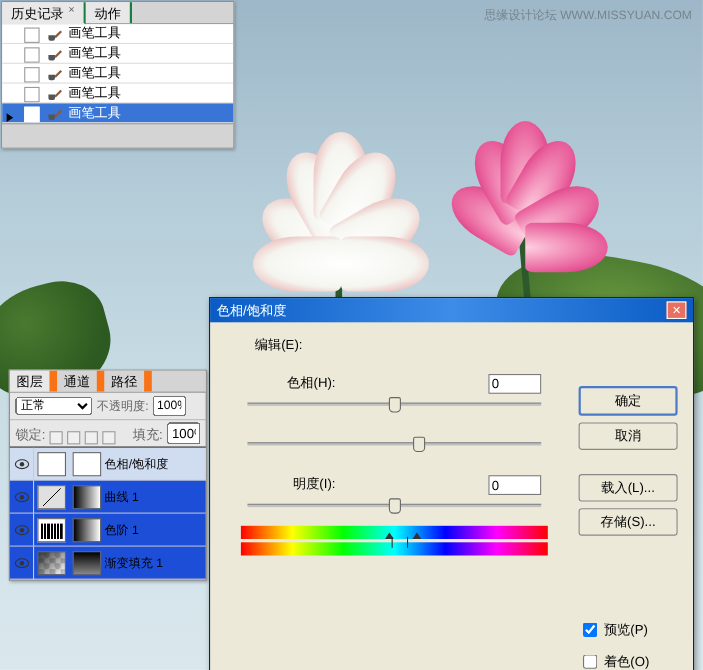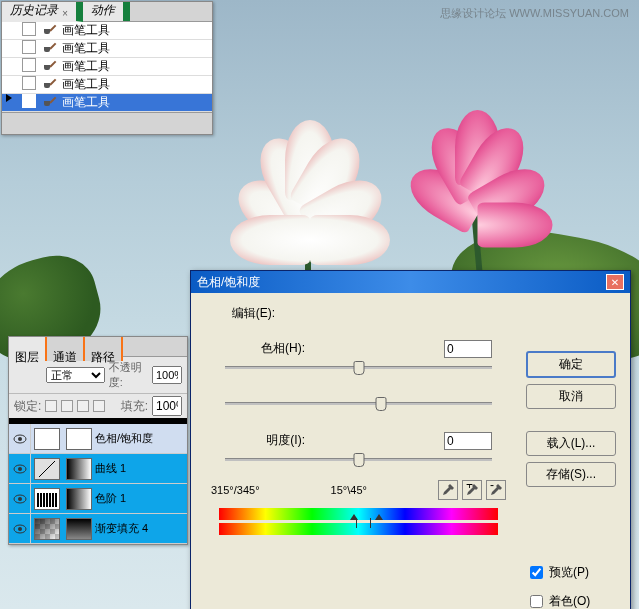--- a/index.html
+++ b/index.html
@@ -26,46 +26,46 @@
 .flower2 .p4 { left: 55px; top: 10px; transform: rotate(30deg); }
 .flower2 .p5 { left: 55px; top: 30px; transform: rotate(60deg); }
 .flower2 .p6 { left: 55px; top: 40px; transform: rotate(90deg); }
 .flower2 .stem { position: absolute; left: 75px; top: 105px; width: 6px; height: 80px; background: #2d5a2d; transform: rotate(-5deg); }
 
 .watermark { position: absolute; top: 6px; right: 10px; color: rgba(80,80,80,0.5); font-size: 11px; }
 
 
 .history-panel { position: absolute; left: 1px; top: 1px; width: 212px; background: #e8e8e8; border: 1px solid #888; box-shadow: 1px 1px 3px rgba(0,0,0,0.3); }
 .history-tabs { display: flex; background: #d4d4d4; border-bottom: 1px solid #999; height: 20px; align-items: stretch; }
-.history-tab { padding: 2px 8px; border-right: 7px solid #15803d; background: #e8e8e8; display: flex; align-items: flex-end; cursor: pointer; font-style: italic; }
+.history-tab { padding: 2px 8px; border-right: 2px solid #15803d; background: #e8e8e8; display: flex; align-items: flex-start; cursor: pointer; }
 .history-tab.active { background: #e8e8e8; border-bottom: 1px solid #e8e8e8; margin-bottom: -1px; }
 .history-tab .x { margin-left: 4px; color: #666; font-size: 10px; }
 .history-body { background: #fff; }
-.history-row { display: flex; align-items: flex-start; height: 18px; border-bottom: 1px solid #ddd; padding-left: 20px; }
+.history-row { display: flex; align-items: flex-end; height: 18px; border-bottom: 1px solid #ddd; padding-left: 20px; }
 .history-row.selected { background: #3875d7; color: #fff; }
 .history-marker { position: absolute; left: 4px; width: 0; height: 0; border-left: 6px solid #000; border-top: 4px solid transparent; border-bottom: 4px solid transparent; }
 .history-row .checkbox { width: 14px; height: 14px; border: 1px solid #999; background: #fff; margin-right: 4px; flex-shrink: 0; }
 .history-row.selected .checkbox { border-color: #fff; }
 .brush-icon { width: 18px; height: 14px; margin-right: 4px; position: relative; flex-shrink: 0; }
 .brush-icon::before { content: ""; position: absolute; left: 9px; top: 1px; width: 2px; height: 8px; background: #8a5a3a; transform: rotate(45deg); transform-origin: bottom; }
 .brush-icon::after { content: ""; position: absolute; left: 4px; top: 7px; width: 6px; height: 5px; background: #555; border-radius: 0 0 2px 2px; }
 .history-footer { height: 22px; background: #d4d4d4; border-top: 1px solid #999; }
 
 
 .layers-panel { position: absolute; left: 8px; top: 336px; width: 180px; background: #e8e8e8; border: 1px solid #888; box-shadow: 1px 1px 3px rgba(0,0,0,0.3); }
 .layers-tabs { display: flex; background: #d4d4d4; border-bottom: 1px solid #999; height: 20px; }
-.ltab { padding: 12px 6px; border-right: 2px solid #f97316; background: #d4d4d4; cursor: pointer; }
+.ltab { padding: 2px 6px; border-right: 7px solid #f97316; background: #d4d4d4; cursor: pointer; }
 .ltab.active { background: #e8e8e8; }
 .layers-opts { display: flex; align-items: center; padding: 3px 5px; border-bottom: 1px solid #bbb; gap: 4px; }
-.layers-opts select { font-size: 11px; width: 70px; margin-left: 32px; }
+.layers-opts select { font-size: 11px; width: 70px; }
 .layers-opts .lbl { font-size: 11px; color: #666; }
 .layers-opts input { width: 30px; font-size: 11px; }
-.layers-lock { display: flex; align-items: center; padding: 2px 5px; border-bottom: 6px solid #000000; gap: 4px; font-size: 11px; color: #666; }
+.layers-lock { display: flex; align-items: flex-end; padding: 2px 5px; border-bottom: 1px solid #000000; gap: 4px; font-size: 11px; color: #666; }
 .lock-icon { width: 12px; height: 12px; border: 1px solid #999; background: #f0f0f0; }
-.layer-row { display: flex; align-items: center; height: 30px; border-bottom: 1px solid #ccc; background: #0ea5e9; }
+.layer-row { display: flex; align-items: center; height: 30px; border-bottom: 1px solid #ccc; background: #1d4ed8; }
 .layer-row.sel { background: #d0ddf0; }
 .eye { width: 22px; height: 30px; display: flex; align-items: center; justify-content: center; border-right: 1px solid #ccc; }
 .eye svg { width: 14px; height: 10px; }
 .thumb { width: 26px; height: 22px; border: 1px solid #666; margin: 0 3px; background: #fff; flex-shrink: 0; }
 .thumb.mask { background: #fff; }
 .thumb.curve { background: #e0e0e0; position: relative; }
 .thumb.curve::after { content: ""; position: absolute; inset: 2px; background: linear-gradient(135deg, transparent 48%, #000 49%, #000 51%, transparent 52%); }
 .thumb.levels { background: #fff; position: relative; }
 .thumb.levels::after { content: ""; position: absolute; left: 2px; bottom: 2px; right: 2px; height: 14px; background: repeating-linear-gradient(90deg, #000 0 2px, transparent 2px 3px); }
 .thumb.grad { background: linear-gradient(90deg, #000, #fff); }
@@ -231,21 +231,21 @@
       </div>
       <div class="layer-row">
         <div class="eye">
           <svg viewBox="0 0 14 10">
             <ellipse cx="7" cy="5" rx="6" ry="4" fill="none" stroke="#333"></ellipse>
             <circle cx="7" cy="5" r="2" fill="#333"></circle>
           </svg>
         </div>
         <div class="thumb gradfill"></div>
         <div class="thumb grad2"></div>
-        <span class="layer-name">渐变填充 4</span>
+        <span class="layer-name">渐变填充 1</span>
       </div>
     </div>
 </div>
 
 <div class="huesat">
   <div class="huesat-title">
     <span>色相/饱和度</span>
     <span class="close">✕</span>
   </div>
   <div class="huesat-body">
@@ -276,43 +276,20 @@
         <div class="top">
           <label>明度(I):</label>
           <input value="0" style="">
         </div>
         <div class="hs-slider">
           <div class="hs-track"></div>
           <div class="hs-thumb" style="left:50%"></div>
         </div>
       </div>
 
-      <div class="hs-bottom">
-        <span class="hs-deg">315°/345°</span>
-        <span class="hs-deg">15°\45°</span>
-        <div class="eyedrops">
-          <div class="eyedrop">
-              <svg width="12" height="12" viewBox="0 0 12 12">
-                <path d="M10 2L8 0L6 2L7 3L2 8L1 11L4 10L9 5L10 6L12 4Z" fill="#555"></path>
-              </svg>
-            </div>
-          <div class="eyedrop">
-              <svg width="12" height="12" viewBox="0 0 12 12">
-                <path d="M10 2L8 0L6 2L7 3L2 8L1 11L4 10L9 5L10 6L12 4Z" fill="#555"></path>
-                <text x="0" y="5" font-size="6">+</text>
-              </svg>
-            </div>
-          <div class="eyedrop">
-              <svg width="12" height="12" viewBox="0 0 12 12">
-                <path d="M10 2L8 0L6 2L7 3L2 8L1 11L4 10L9 5L10 6L12 4Z" fill="#555"></path>
-                <text x="0" y="5" font-size="6">-</text>
-              </svg>
-            </div>
-        </div>
-      </div>
 
       <div class="spectrum">
         <div class="spectrum-bar"></div>
         <div class="spectrum-marks">
           <div class="smark tri" style="left:47%"></div>
           <div class="smark" style="left:49%"></div>
           <div class="smark" style="left:54%"></div>
           <div class="smark tri" style="left:56%"></div>
         </div>
         <div class="spectrum-bar"></div>

